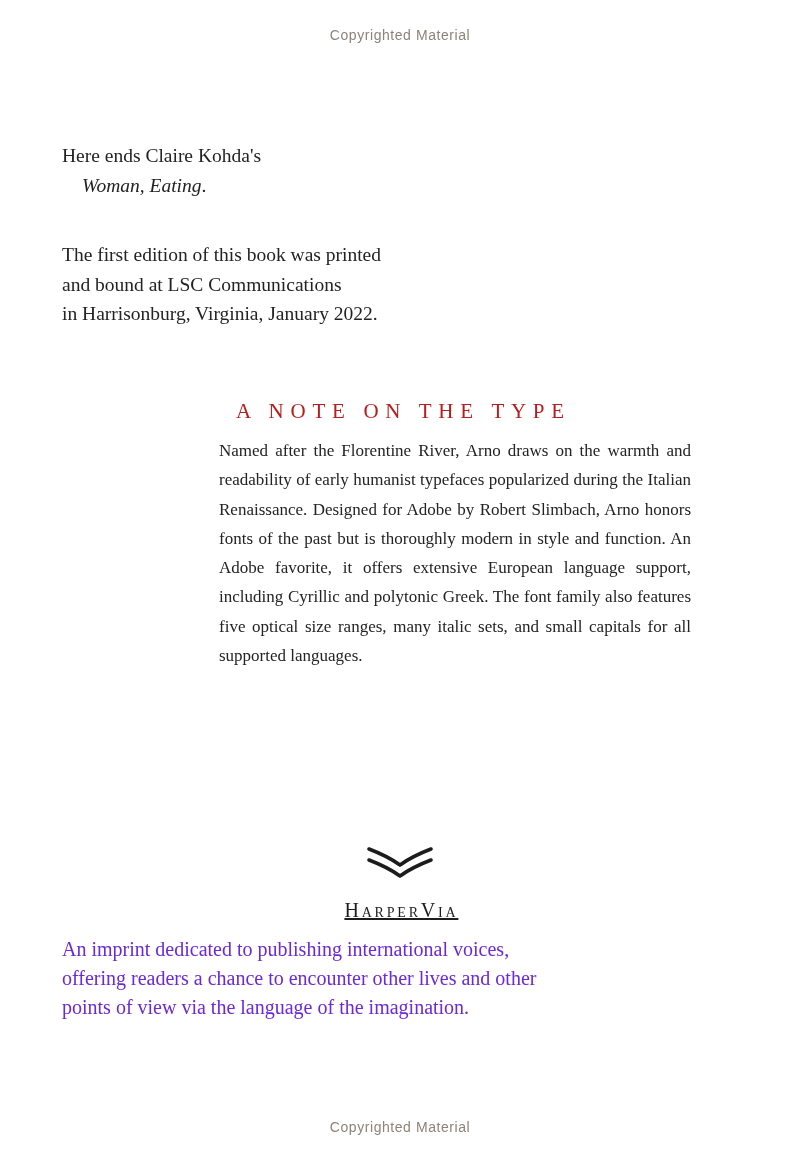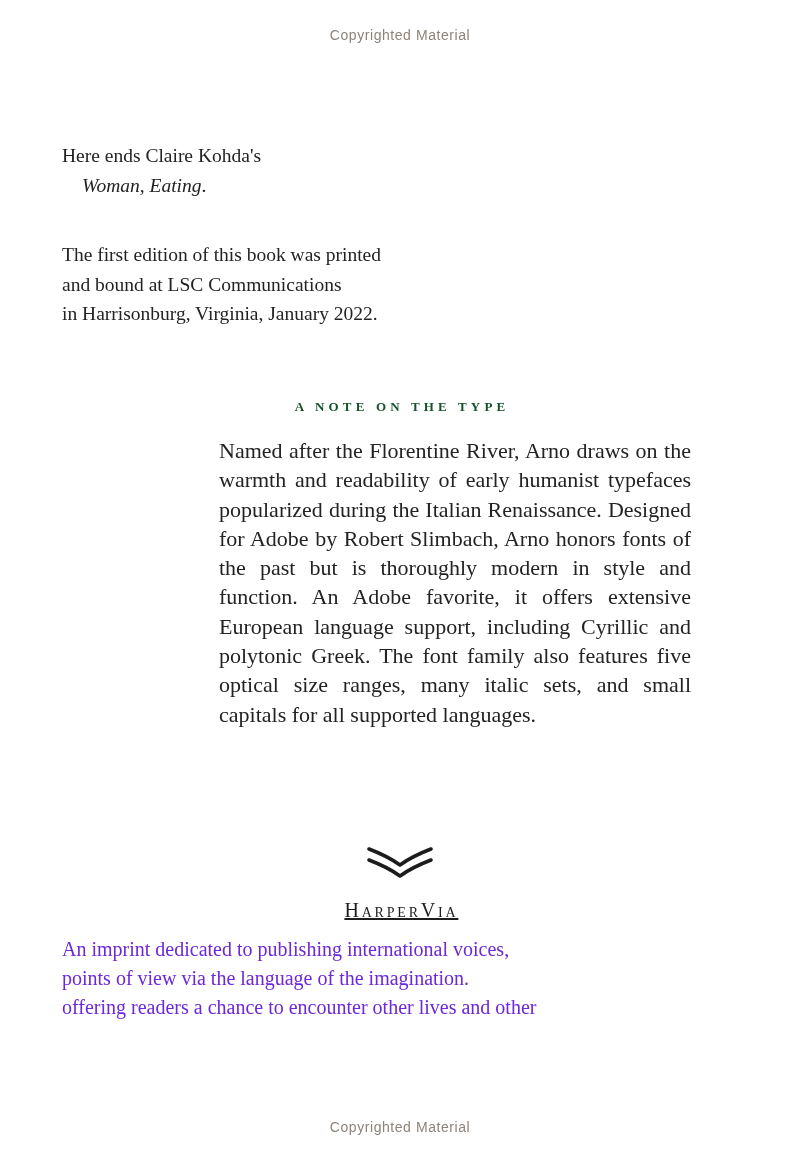--- a/index.html
+++ b/index.html
@@ -52,33 +52,33 @@
     line-height: 29.5px;
     color: #232323;
   }
 
   .type-note-heading {
     position: absolute;
     top: 399px;
     left: 0;
     width: 100%;
     text-align: center;
-    font-size: 13px;
+    font-size: 21px;
     letter-spacing: 0.32em;
     text-indent: 0.32em; 
-    color: #14532d;
-    font-weight: 700;
+    color: #b91c1c;
+    font-weight: 400;
   }
 
   .type-note-body {
     position: absolute;
     top: 436px;
     left: 157px;
     width: 472px;
-    font-size: 22px;
+    font-size: 17px;
     line-height: 29.3px;
     text-align: justify;
     color: #232323;
   }
 
   .logo-block {
     position: absolute;
     top: 845px;
     left: 0;
     width: 100%;
@@ -137,19 +137,19 @@
     <svg width="72" height="40" viewBox="0 0 72 40" xmlns="http://www.w3.org/2000/svg" fill="none">
       <path d="M5 4 C 18 9, 29 15, 35.2 19.5 L36 20 L36.8 19.5 C 43 15, 54 9, 67 4" stroke="#1c1c1c" stroke-width="3.6" stroke-linecap="round" fill="none"></path>
       <path d="M5 15 C 18 20, 29 26, 35.2 30.5 L36 31 L36.8 30.5 C 43 26, 54 20, 67 15" stroke="#1c1c1c" stroke-width="3.6" stroke-linecap="round" fill="none"></path>
     </svg>
   </div>
 
   <div class="publisher-name">HarperVia</div>
 
   <div class="publisher-tagline">
     <div>An imprint dedicated to publishing international voices,</div>
+    <div>offering readers a chance to encounter other lives and other</div>
     <div>points of view via the language of the imagination.</div>
-    <div>offering readers a chance to encounter other lives and other</div>
   </div>
 
   <div class="copyright-banner copyright-bottom">Copyrighted Material</div>
 
 </div>
 
 </body></html>

